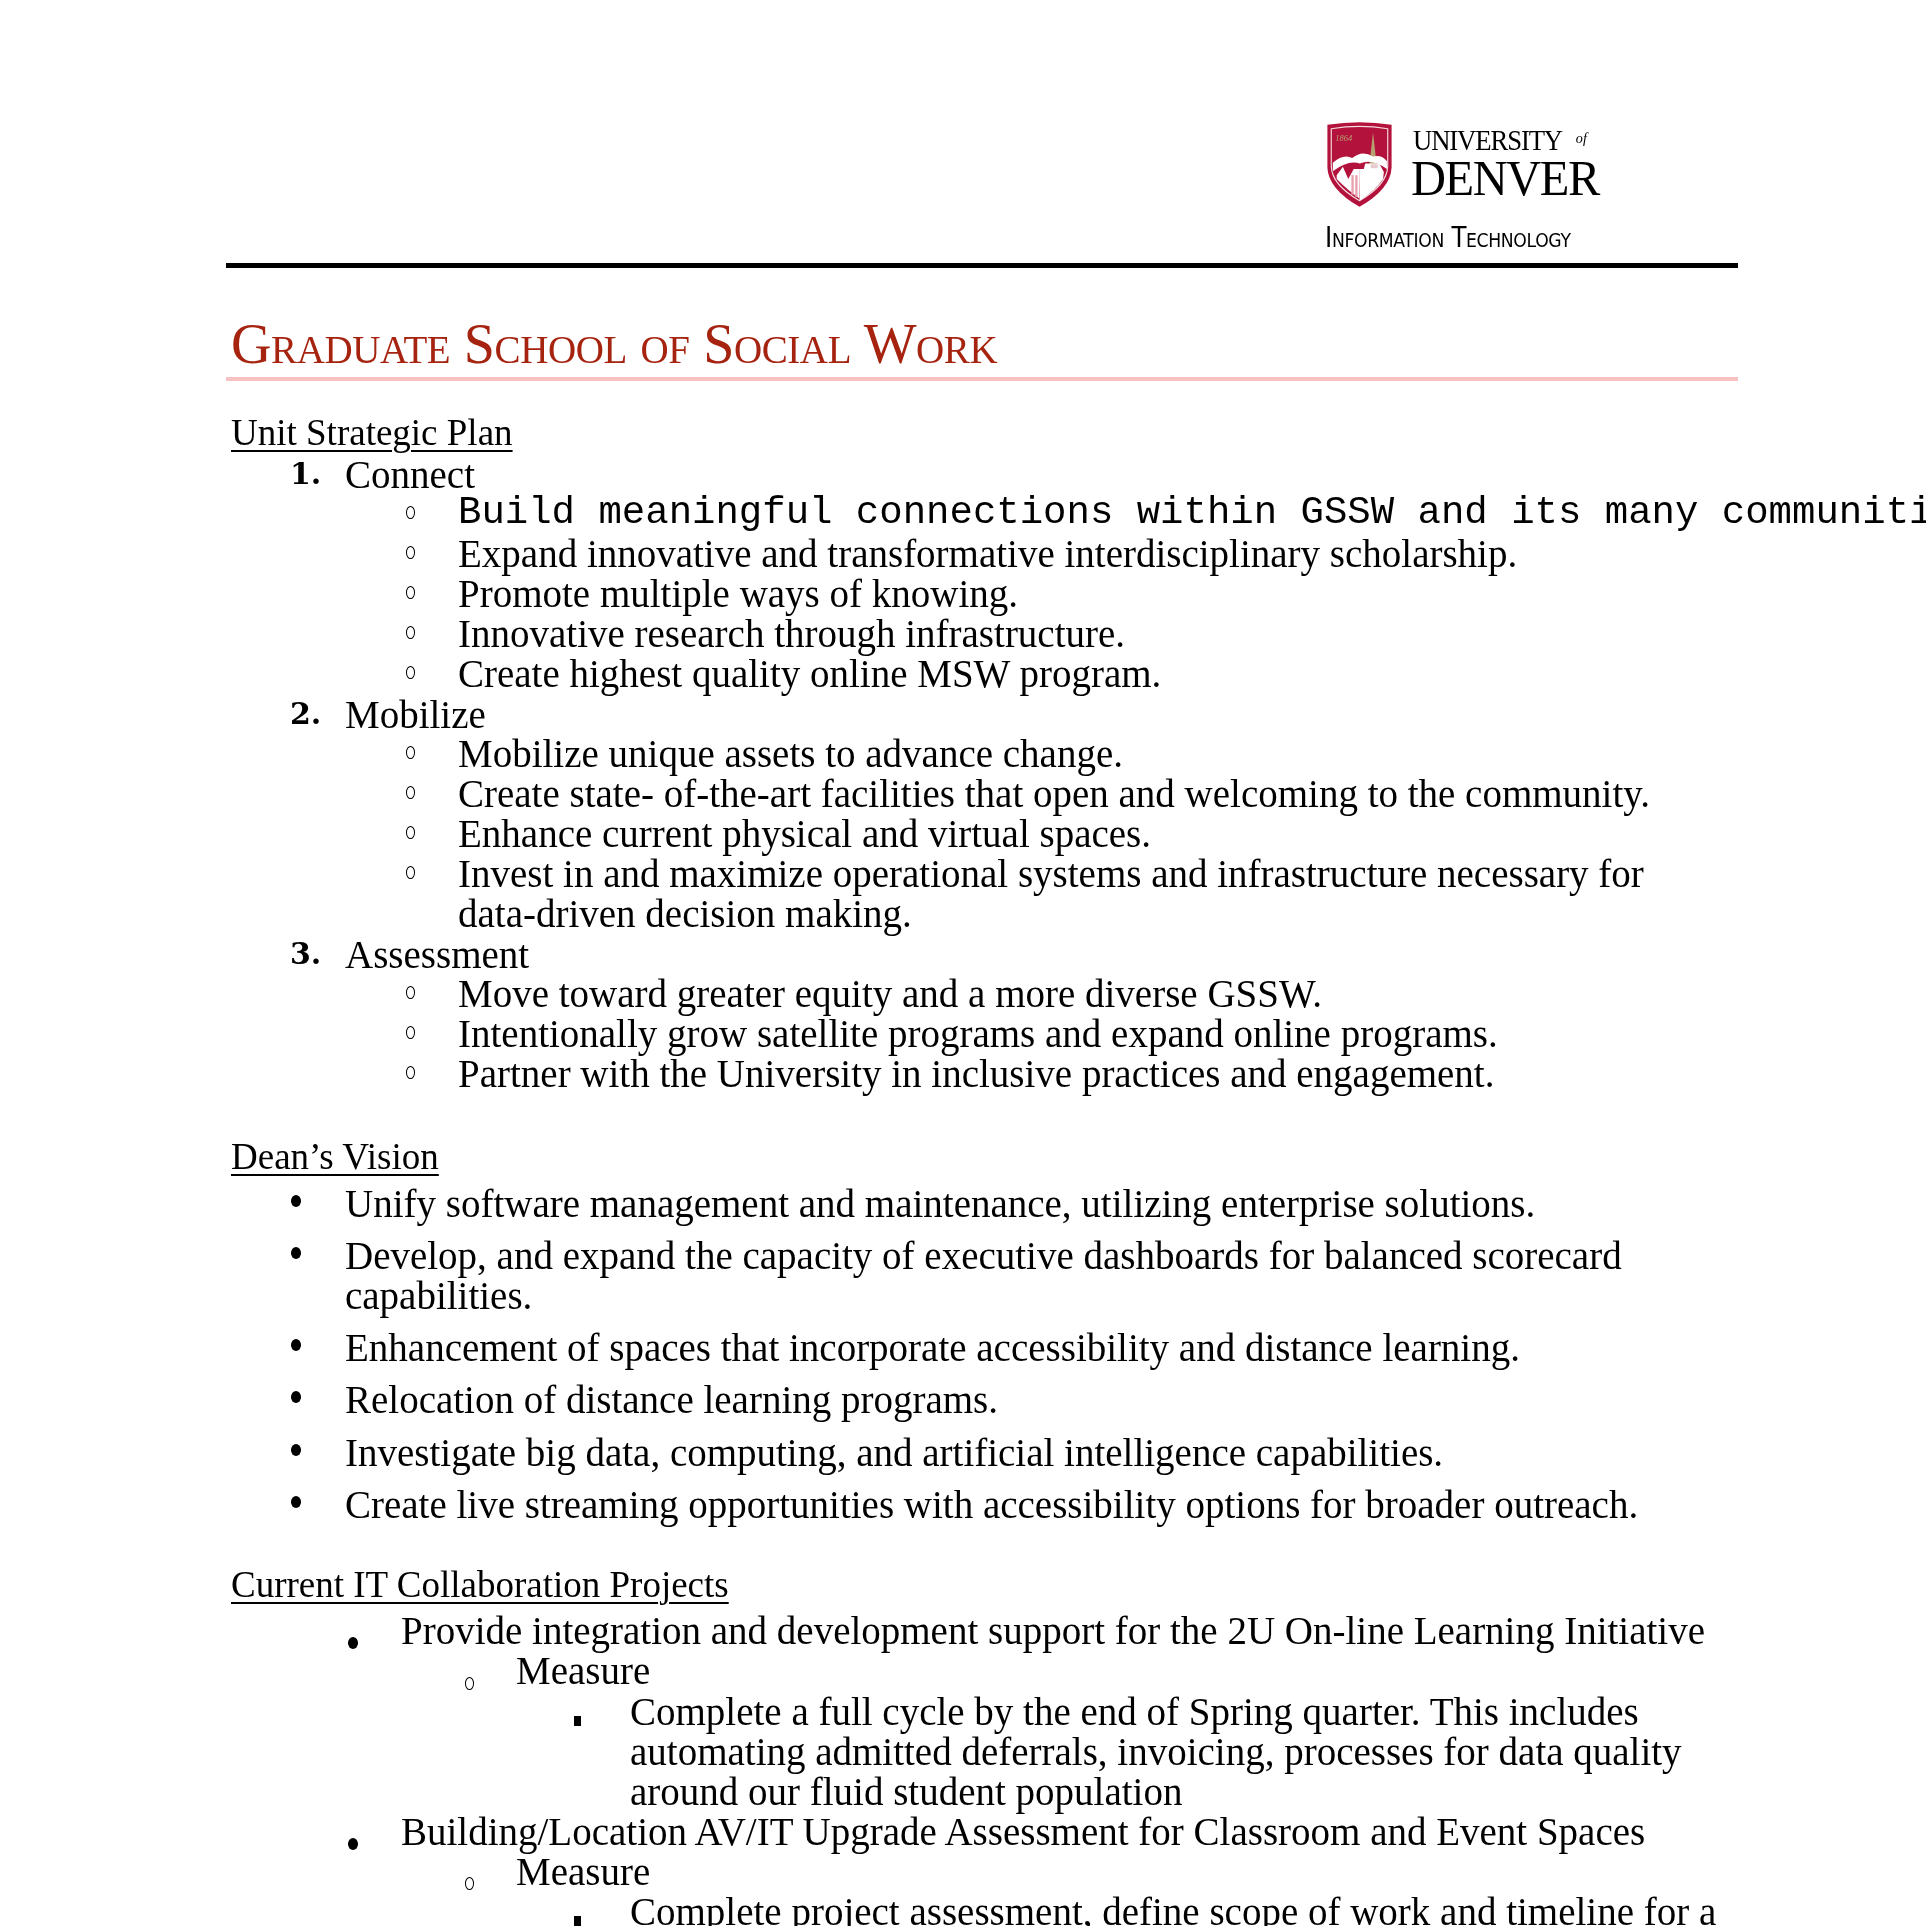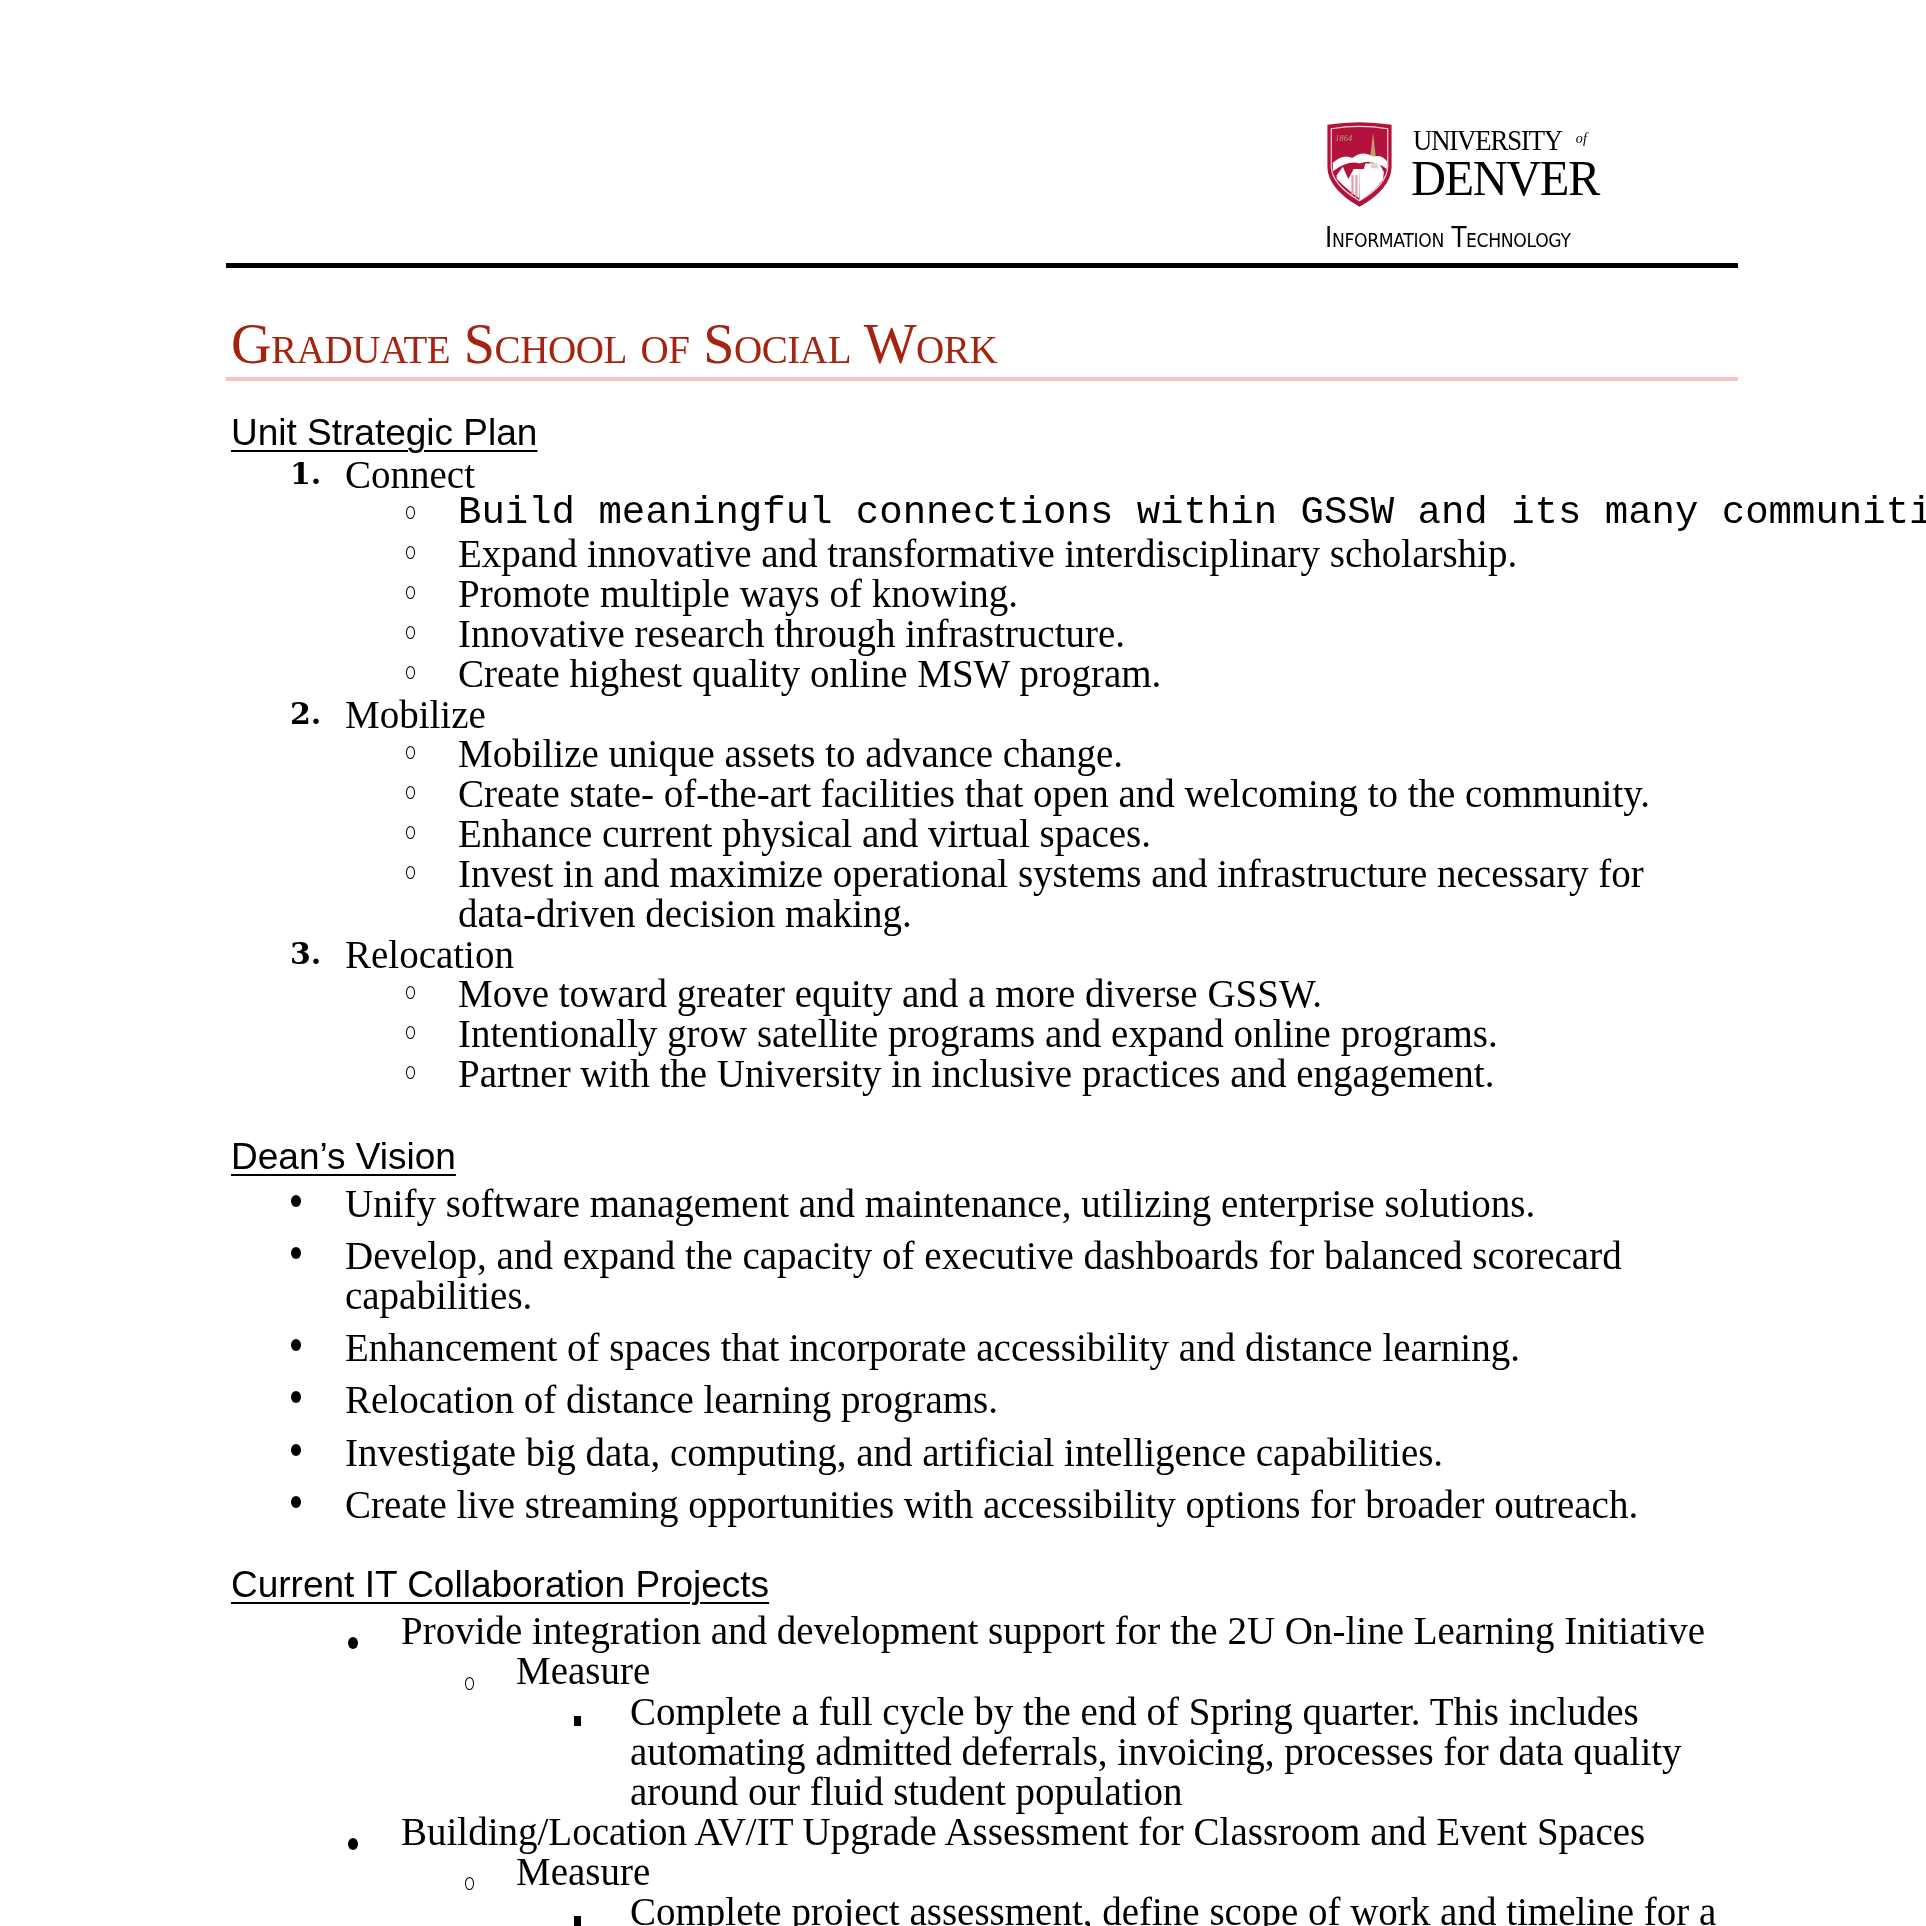--- a/index.html
+++ b/index.html
@@ -19,21 +19,21 @@
                font-size:28.5px; line-height:1; font-weight:normal; letter-spacing:-0.4px;
                font-variant:small-caps; transform:scaleX(0.86); transform-origin:left top; }
   #header-rule { left:226px; top:263px; width:1512px; height:5px; background:#000; }
 
   
   #page-title { left:231px; top:316px; font-family:"Liberation Serif", serif; font-size:56px;
                 color:#A5230F; font-variant:small-caps; line-height:1; letter-spacing:-0.4px; }
   #title-rule { left:226px; top:377px; width:1512px; height:3.5px; background:#F9C2C2; }
 
   
-  .sec-head { font-family:Liberation Sans, sans-serif; font-size:37px; text-decoration:underline;
+  .sec-head { font-family:Liberation Serif, serif; font-size:37px; text-decoration:underline;
               text-decoration-thickness:2.3px; text-underline-offset:5.4px; line-height:1; }
   .txt { font-family:"Liberation Serif", serif; font-size:39px; line-height:1; white-space:nowrap; }
   .num { font-family:"DejaVu Serif", serif; font-weight:bold; font-size:30px; line-height:1; }
   .circ { width:9.2px; height:13px; border:1.9px solid #000; border-radius:50%; box-sizing:border-box; }
   .dot { width:10px; height:11.6px; background:#000; border-radius:50%; }
   .sq { width:7.3px; height:10px; background:#000; }
 </style>
 </head>
 <body>
 
@@ -82,21 +82,21 @@
 <div class="abs txt" style="left:458px;top:734px;">Mobilize unique assets to advance change.</div>
 <div class="abs circ" style="left:406px;top:786px;"></div>
 <div class="abs txt" style="left:458px;top:774px;">Create state- of-the-art facilities that open and welcoming to the community.</div>
 <div class="abs circ" style="left:406px;top:826px;"></div>
 <div class="abs txt" style="left:458px;top:814px;">Enhance current physical and virtual spaces.</div>
 <div class="abs circ" style="left:406px;top:866px;"></div>
 <div class="abs txt" style="left:458px;top:854px;">Invest in and maximize operational systems and infrastructure necessary for</div>
 <div class="abs txt" style="left:458px;top:894px;">data-driven decision making.</div>
 
 <div class="abs num" style="left:290px;top:939px;">3.</div>
-<div class="abs txt" style="left:345px;top:935px;">Relocation</div>
+<div class="abs txt" style="left:345px;top:935px;">Assessment</div>
 
 <div class="abs circ" style="left:406px;top:986px;"></div>
 <div class="abs txt" style="left:458px;top:974px;">Move toward greater equity and a more diverse GSSW.</div>
 <div class="abs circ" style="left:406px;top:1026px;"></div>
 <div class="abs txt" style="left:458px;top:1014px;">Intentionally grow satellite programs and expand online programs.</div>
 <div class="abs circ" style="left:406px;top:1066px;"></div>
 <div class="abs txt" style="left:458px;top:1054px;">Partner with the University in inclusive practices and engagement.</div>
 
 <div class="abs sec-head" style="left:231px;top:1138px;">Dean’s Vision</div>
 

